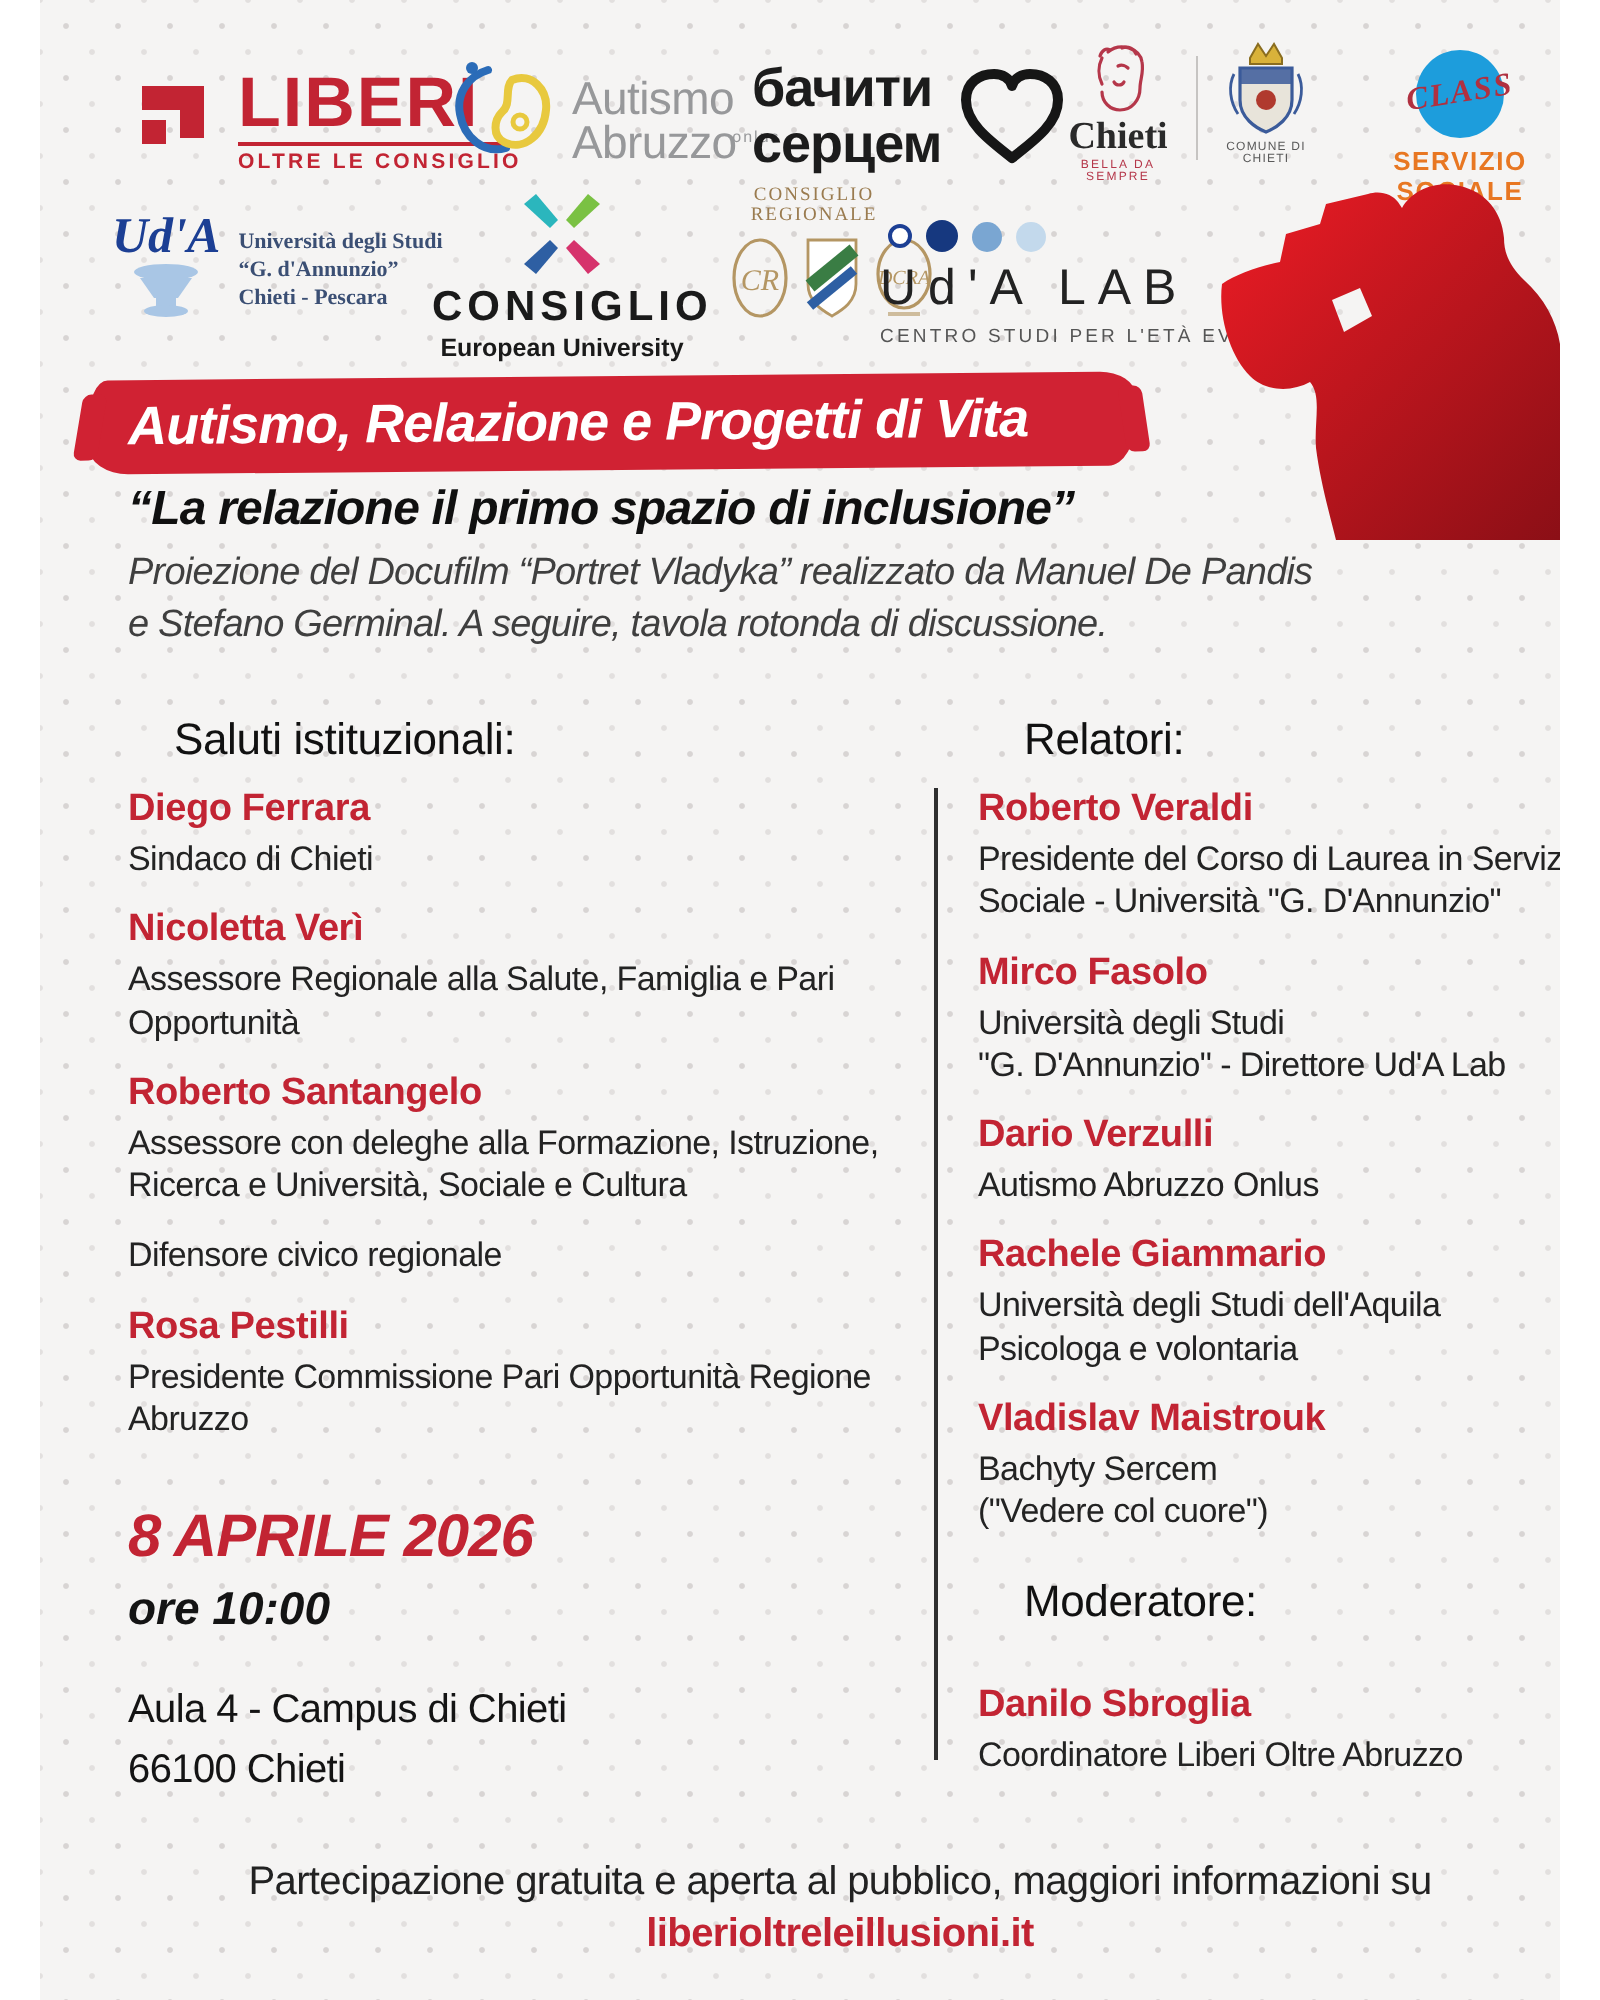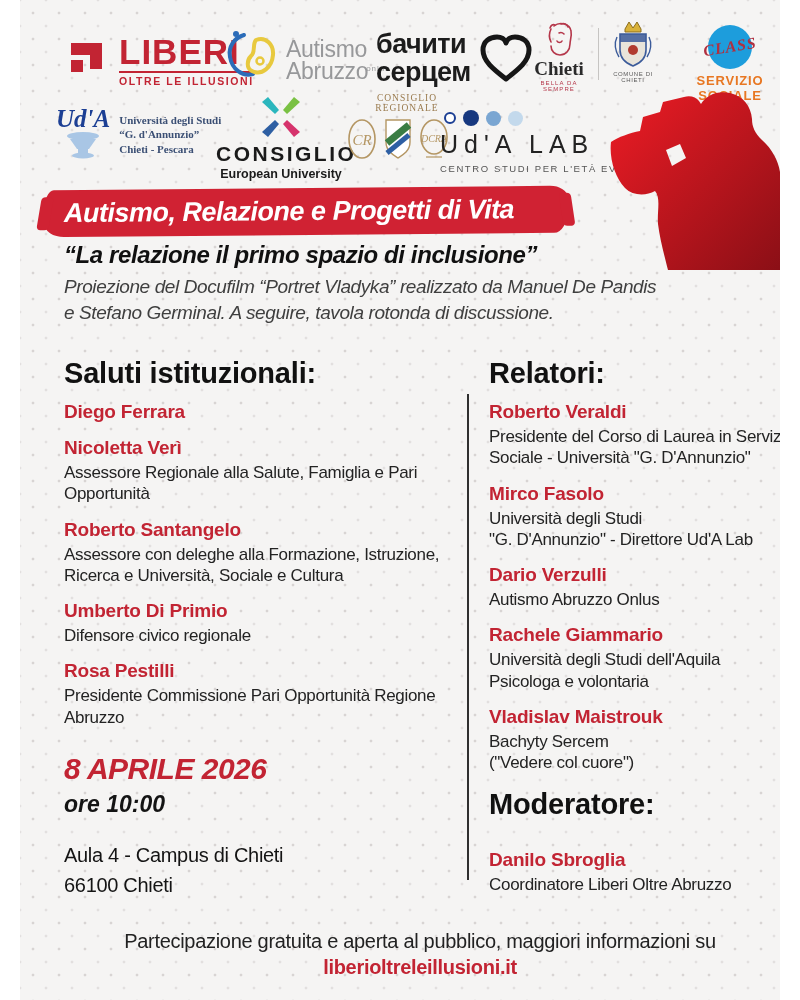--- a/index.html
+++ b/index.html
@@ -45,21 +45,21 @@
   .uda-glyph{text-align:center;}
   .uda-abbr{font-family:"Liberation Serif","DejaVu Serif",serif; font-style:italic; font-weight:700; font-size:25px; color:#1c3f94; line-height:1;}
   .uda-lines{font-family:"Liberation Serif","DejaVu Serif",serif; font-size:11px; font-weight:700; color:#3b4f74; line-height:1.3; white-space:pre-line;}
 
   .logo-ingenium{left:196px; top:95px; width:130px; text-align:center;}
   .ingenium-name{font-size:21px; font-weight:700; color:#1a1a1a; letter-spacing:2.5px; margin-top:3px;}
   .ingenium-sub{font-size:12.5px; font-weight:700; color:#1a1a1a; margin-top:1px;}
 
   .logo-consiglio{left:326px; top:93px; width:122px; text-align:center;}
   .consiglio-header{font-family:"Liberation Serif","DejaVu Serif",serif; font-size:9.5px; color:#9a7b4f; letter-spacing:1px;}
-  .consiglio-crests{display:flex; gap:5px; justify-content:flex-start; align-items:flex-start; margin-top:4px;}
+  .consiglio-crests{display:flex; gap:5px; justify-content:flex-end; align-items:flex-start; margin-top:4px;}
 
   .logo-udalab{left:420px; top:110px; width:210px;}
   .udalab-dots{display:flex; gap:7px; align-items:center; margin-left:4px;}
   .dot{display:inline-block; border-radius:50%;}
   .dot1{width:12px; height:12px; border:2px solid #1c3f94; background:#fff;}
   .dot2{width:16px; height:16px; background:#16387f;}
   .dot3{width:15px; height:15px; background:#7aa6d2;}
   .dot4{width:15px; height:15px; background:#c3d9ec;}
   .udalab-name{font-size:25px; color:#222; letter-spacing:6px; margin-top:4px; white-space:nowrap;}
   .udalab-sub{font-size:9.5px; color:#555; letter-spacing:1.6px; margin-top:4px; white-space:nowrap;}
@@ -71,21 +71,21 @@
     border-radius:10px 18px 14px 20px / 22px 12px 24px 14px; transform:rotate(-.5deg);}
   .banner:before,.banner:after{content:""; position:absolute; background:#d02233; top:7px; height:33px; width:12px; border-radius:4px;}
   .banner:before{left:-5px; transform:skewX(-10deg);}
   .banner:after{right:-5px; transform:skewX(8deg);}
   .banner-title{position:relative; z-index:2; font-size:27px; font-weight:700; font-style:italic; color:#fff; line-height:47px; padding-left:20px; letter-spacing:-.5px; white-space:nowrap;}
 
   .subtitle{left:44px; top:241px; font-size:24px; font-weight:700; font-style:italic; color:#101010; letter-spacing:-.4px;}
   .description{left:44px; top:274px; font-size:19px; font-style:italic; color:#3f3f3f; line-height:1.38; letter-spacing:-.4px; white-space:pre-line;}
 
   
-  .section-heading{font-size:29px; font-weight:700; color:#111; margin-bottom:11px; letter-spacing:-.2px;}
+  .section-heading{font-size:22px; font-weight:400; color:#111; margin-bottom:11px; letter-spacing:-.2px;margin-left:23px;}
   .person{margin-bottom:14px;}
   .person-name{font-size:19px; font-weight:700; color:#c22433; margin-bottom:3px; letter-spacing:-.2px;}
   .person-role{font-size:17px; color:#232323; line-height:1.25; letter-spacing:-.3px; white-space:pre-line;}
 
   .saluti-col{left:44px; top:357px; width:402px;}
   .divider{left:447px; top:394px; width:2px; height:486px; background:#2f2f2f;}
   .relatori-col{left:469px; top:357px; width:328px;}
 
   .event-block{left:44px; top:752px;}
   .event-date{font-size:30px; font-weight:700; font-style:italic; color:#c22433; letter-spacing:-.5px;}
@@ -105,21 +105,21 @@
 <div class="poster">
 
   <div class="abs logo-liberi">
     <svg width="46" height="46" viewBox="0 0 46 46">
       <rect x="7" y="5" width="31" height="12" fill="#c22433"></rect>
       <rect x="26" y="17" width="12" height="14" fill="#c22433"></rect>
       <rect x="7" y="22" width="12" height="12" fill="#c22433"></rect>
     </svg>
     <div class="liberi-text">
       <div class="liberi-name">LIBERI</div>
-      <div class="liberi-tag">OLTRE LE ILLUSIONI</div>
+      <div class="liberi-tag">OLTRE LE CONSIGLIO</div>
     </div>
   </div>
 
   <div class="abs logo-autismo">
     <svg width="56" height="56" viewBox="0 0 56 56">
       <path d="M22,8 C12,11 6,20 8,30 C10,42 20,50 31,47" fill="none" stroke="#2b6cb8" stroke-width="4" stroke-linecap="round"></path>
       <circle cx="14" cy="7" r="3" fill="#2b6cb8"></circle>
       <path d="M34,13 C44,9 52,18 51,28 C50,40 40,49 30,44 C24,41 25,33 29,29 C34,25 30,17 34,13 Z" fill="none" stroke="#e8c93e" stroke-width="4" stroke-linejoin="round"></path>
       <circle cx="38" cy="34" r="3.5" fill="none" stroke="#e8c93e" stroke-width="2.5"></circle>
     </svg>
@@ -256,33 +256,33 @@
 
   <div class="abs subtitle">“La relazione il primo spazio di inclusione”</div>
   <div class="abs description">Proiezione del Docufilm “Portret Vladyka” realizzato da Manuel De Pandis
 e Stefano Germinal. A seguire, tavola rotonda di discussione.</div>
 
   <div class="abs saluti-col">
     <div class="section-heading">Saluti istituzionali:</div>
 
     <div class="person">
       <div class="person-name">Diego Ferrara</div>
+      <div class="person-role">Sindaco di Chieti</div>
     </div>
     <div class="person">
       <div class="person-name">Nicoletta Verì</div>
       <div class="person-role">Assessore Regionale alla Salute, Famiglia e Pari
 Opportunità</div>
     </div>
     <div class="person">
       <div class="person-name">Roberto Santangelo</div>
       <div class="person-role">Assessore con deleghe alla Formazione, Istruzione,
 Ricerca e Università, Sociale e Cultura</div>
     </div>
     <div class="person">
-      <div class="person-name">Umberto Di Primio</div>
       <div class="person-role">Difensore civico regionale</div>
     </div>
     <div class="person">
       <div class="person-name">Rosa Pestilli</div>
       <div class="person-role">Presidente Commissione Pari Opportunità Regione
 Abruzzo</div>
     </div>
   </div>
 
   <div class="abs divider"></div>

